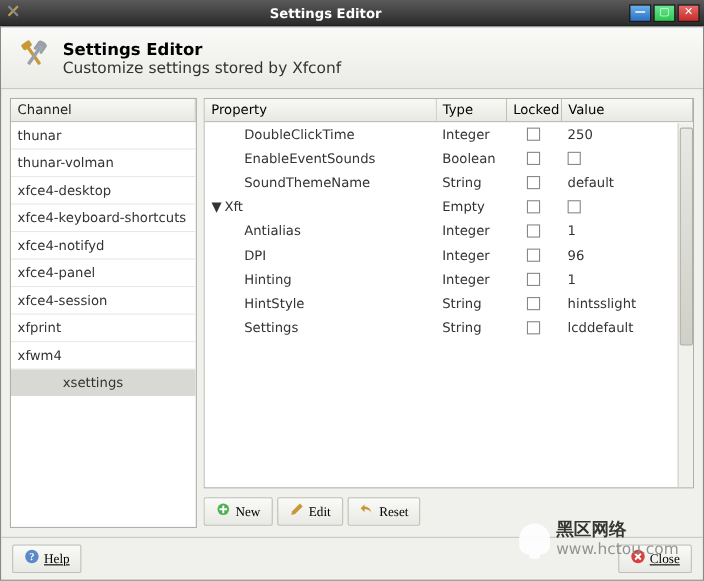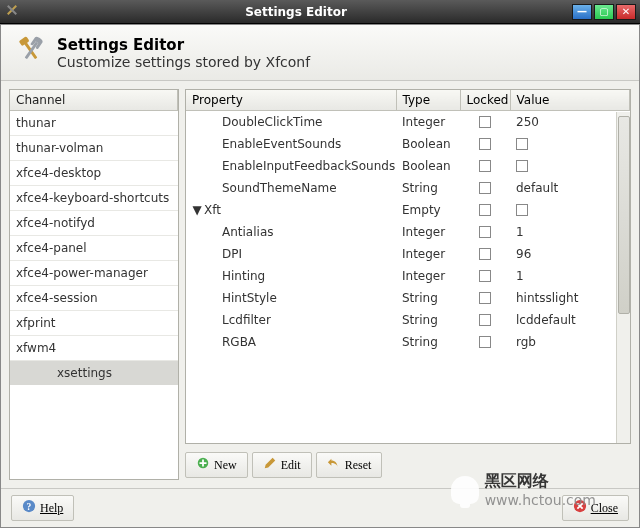--- a/index.html
+++ b/index.html
@@ -145,21 +145,21 @@
 }
 .icon-wrench svg, .tbtn svg { width: 14px; height: 14px; }
 .scrollbar-v {
   position: absolute; right: 0; top: 22px; bottom: 0; width: 14px;
   background: #f0f0ec; border-left: 1px solid #d0d0c8;
 }
 .scrollbar-v .thumb {
   width: 12px; margin: 1px auto; background: linear-gradient(to bottom,#e8e8e4,#d0d0c8);
   border: 1px solid #b0b0a8; border-radius: 2px;
 }
-.watermark{position:absolute;right:44px;bottom:20px;display:flex;align-items:center;gap:6px;opacity:.9;pointer-events:none}
+.watermark{position:absolute;right:23px;bottom:20px;display:flex;align-items:center;gap:6px;opacity:.9;pointer-events:none}
 .watermark .txt{color:#222;font-weight:bold;font-size:16px}
 .watermark .sub{color:#888;font-size:14px}
 .mushroom{width:28px;height:28px;background:#fff;border-radius:50% 50% 30% 30%;position:relative}
 .mushroom::after{content:"";position:absolute;left:9px;top:18px;width:10px;height:14px;background:#fff;border-radius:3px}
 </style>
 </head>
 <body>
 
 <div class="titlebar">
   <div class="tb-left">
@@ -202,21 +202,20 @@
   <div class="content">
     <div class="channel-pane">
       <div class="col-hdr">Channel</div>
       <div class="channel-list" id="channel-list">
           <div class="channel-item">thunar</div>
           <div class="channel-item">thunar-volman</div>
           <div class="channel-item">xfce4-desktop</div>
           <div class="channel-item">xfce4-keyboard-shortcuts</div>
           <div class="channel-item">xfce4-notifyd</div>
           <div class="channel-item">xfce4-panel</div>
-          <div class="channel-item">xfce4-power-manager</div>
           <div class="channel-item">xfce4-session</div>
           <div class="channel-item">xfprint</div>
           <div class="channel-item">xfwm4</div>
           <div class="channel-item selected">xsettings</div>
         </div>
     </div>
 
     <div class="prop-pane">
       <div class="prop-scroll">
         <table class="prop-table">
@@ -241,26 +240,20 @@
                 <td style="text-align: center;"><span class="chk"></span></td>
                 <td>250</td>
               </tr>
               <tr>
                 <td class="indent2">EnableEventSounds</td>
                 <td>Boolean</td>
                 <td style="text-align: center;"><span class="chk"></span></td>
                 <td><span class="chk"></span></td>
               </tr>
               <tr>
-                <td class="indent2">EnableInputFeedbackSounds</td>
-                <td>Boolean</td>
-                <td style="text-align: center;"><span class="chk"></span></td>
-                <td><span class="chk"></span></td>
-              </tr>
-              <tr>
                 <td class="indent2">SoundThemeName</td>
                 <td>String</td>
                 <td style="text-align: center;"><span class="chk"></span></td>
                 <td>default</td>
               </tr>
               <tr>
                 <td class=""><span class="expander">▼</span>Xft</td>
                 <td>Empty</td>
                 <td style="text-align: center;"><span class="chk"></span></td>
                 <td><span class="chk"></span></td>
@@ -283,30 +276,24 @@
                 <td style="text-align: center;"><span class="chk"></span></td>
                 <td>1</td>
               </tr>
               <tr>
                 <td class="indent2">HintStyle</td>
                 <td>String</td>
                 <td style="text-align: center;"><span class="chk"></span></td>
                 <td>hintsslight</td>
               </tr>
               <tr>
-                <td class="indent2">Lcdfilter</td>
+                <td class="indent2">Settings</td>
                 <td>String</td>
                 <td style="text-align: center;"><span class="chk"></span></td>
                 <td>lcddefault</td>
-              </tr>
-              <tr>
-                <td class="indent2">RGBA</td>
-                <td>String</td>
-                <td style="text-align: center;"><span class="chk"></span></td>
-                <td>rgb</td>
               </tr>
             </tbody>
         </table>
         <div class="scrollbar-v">
           <div class="thumb" style="height:60%;margin-top:30%"></div>
         </div>
       </div>
 
       <div class="toolbar">
         <button class="tbtn">

